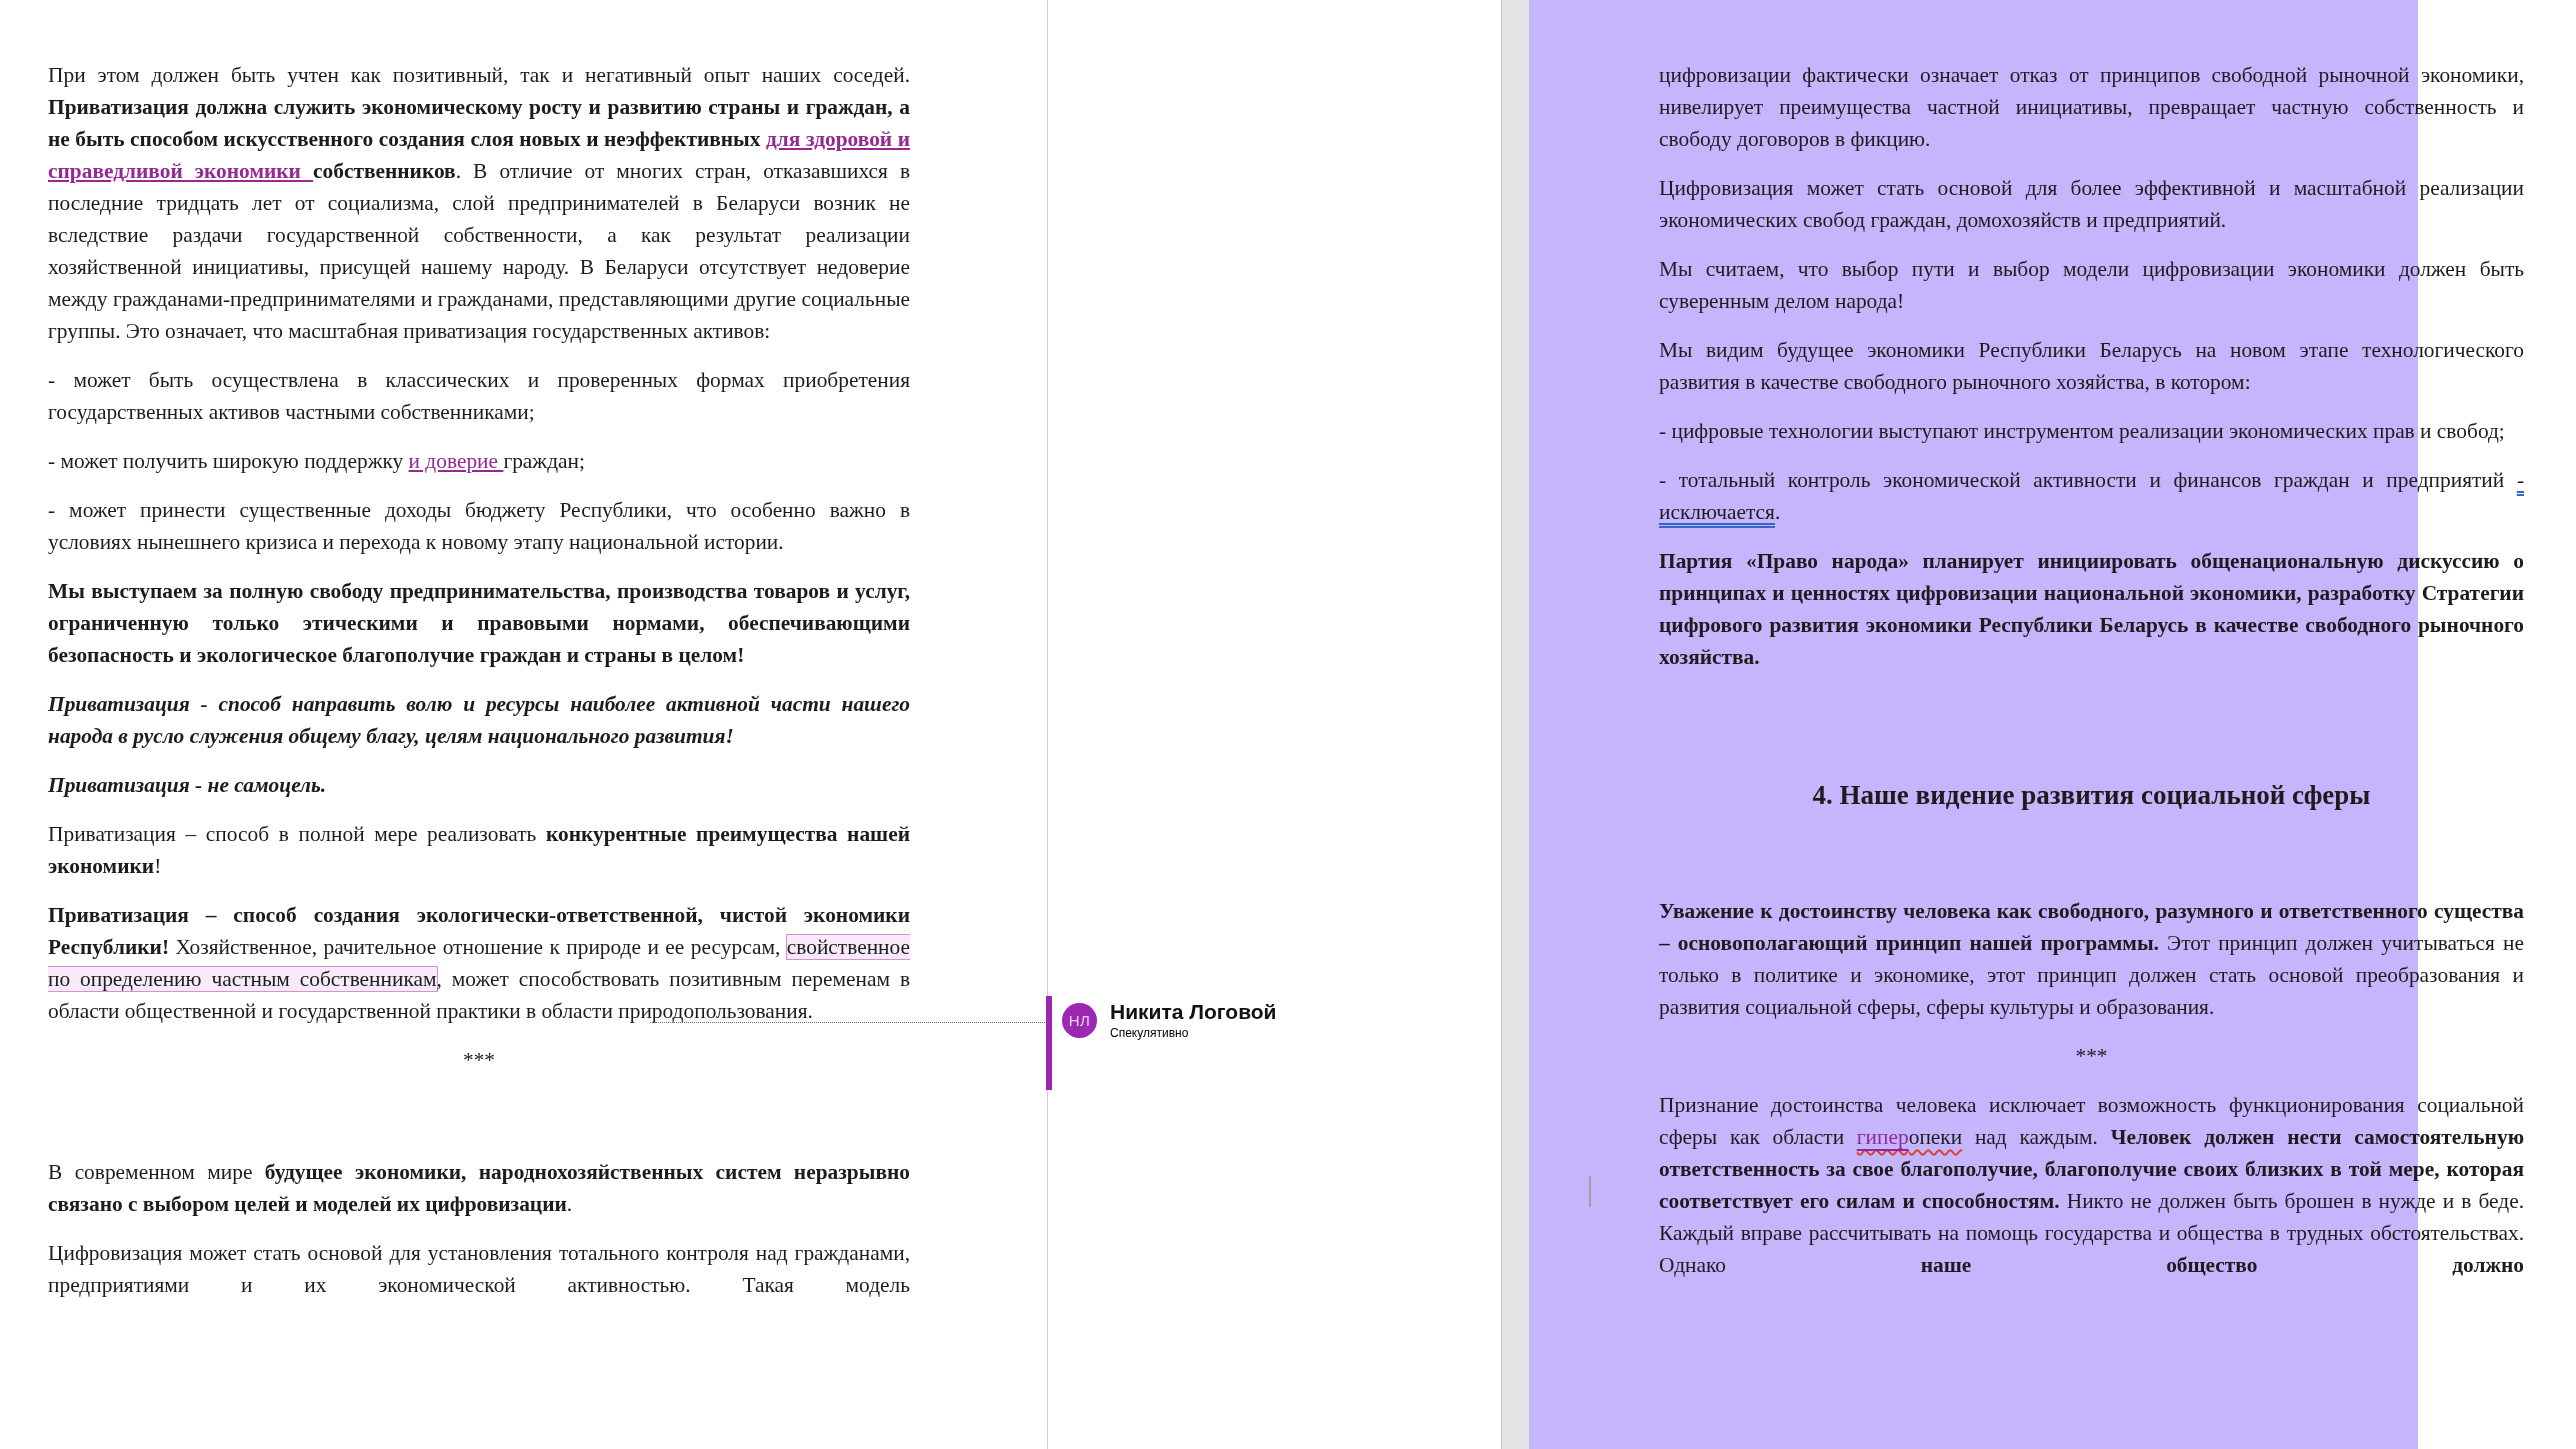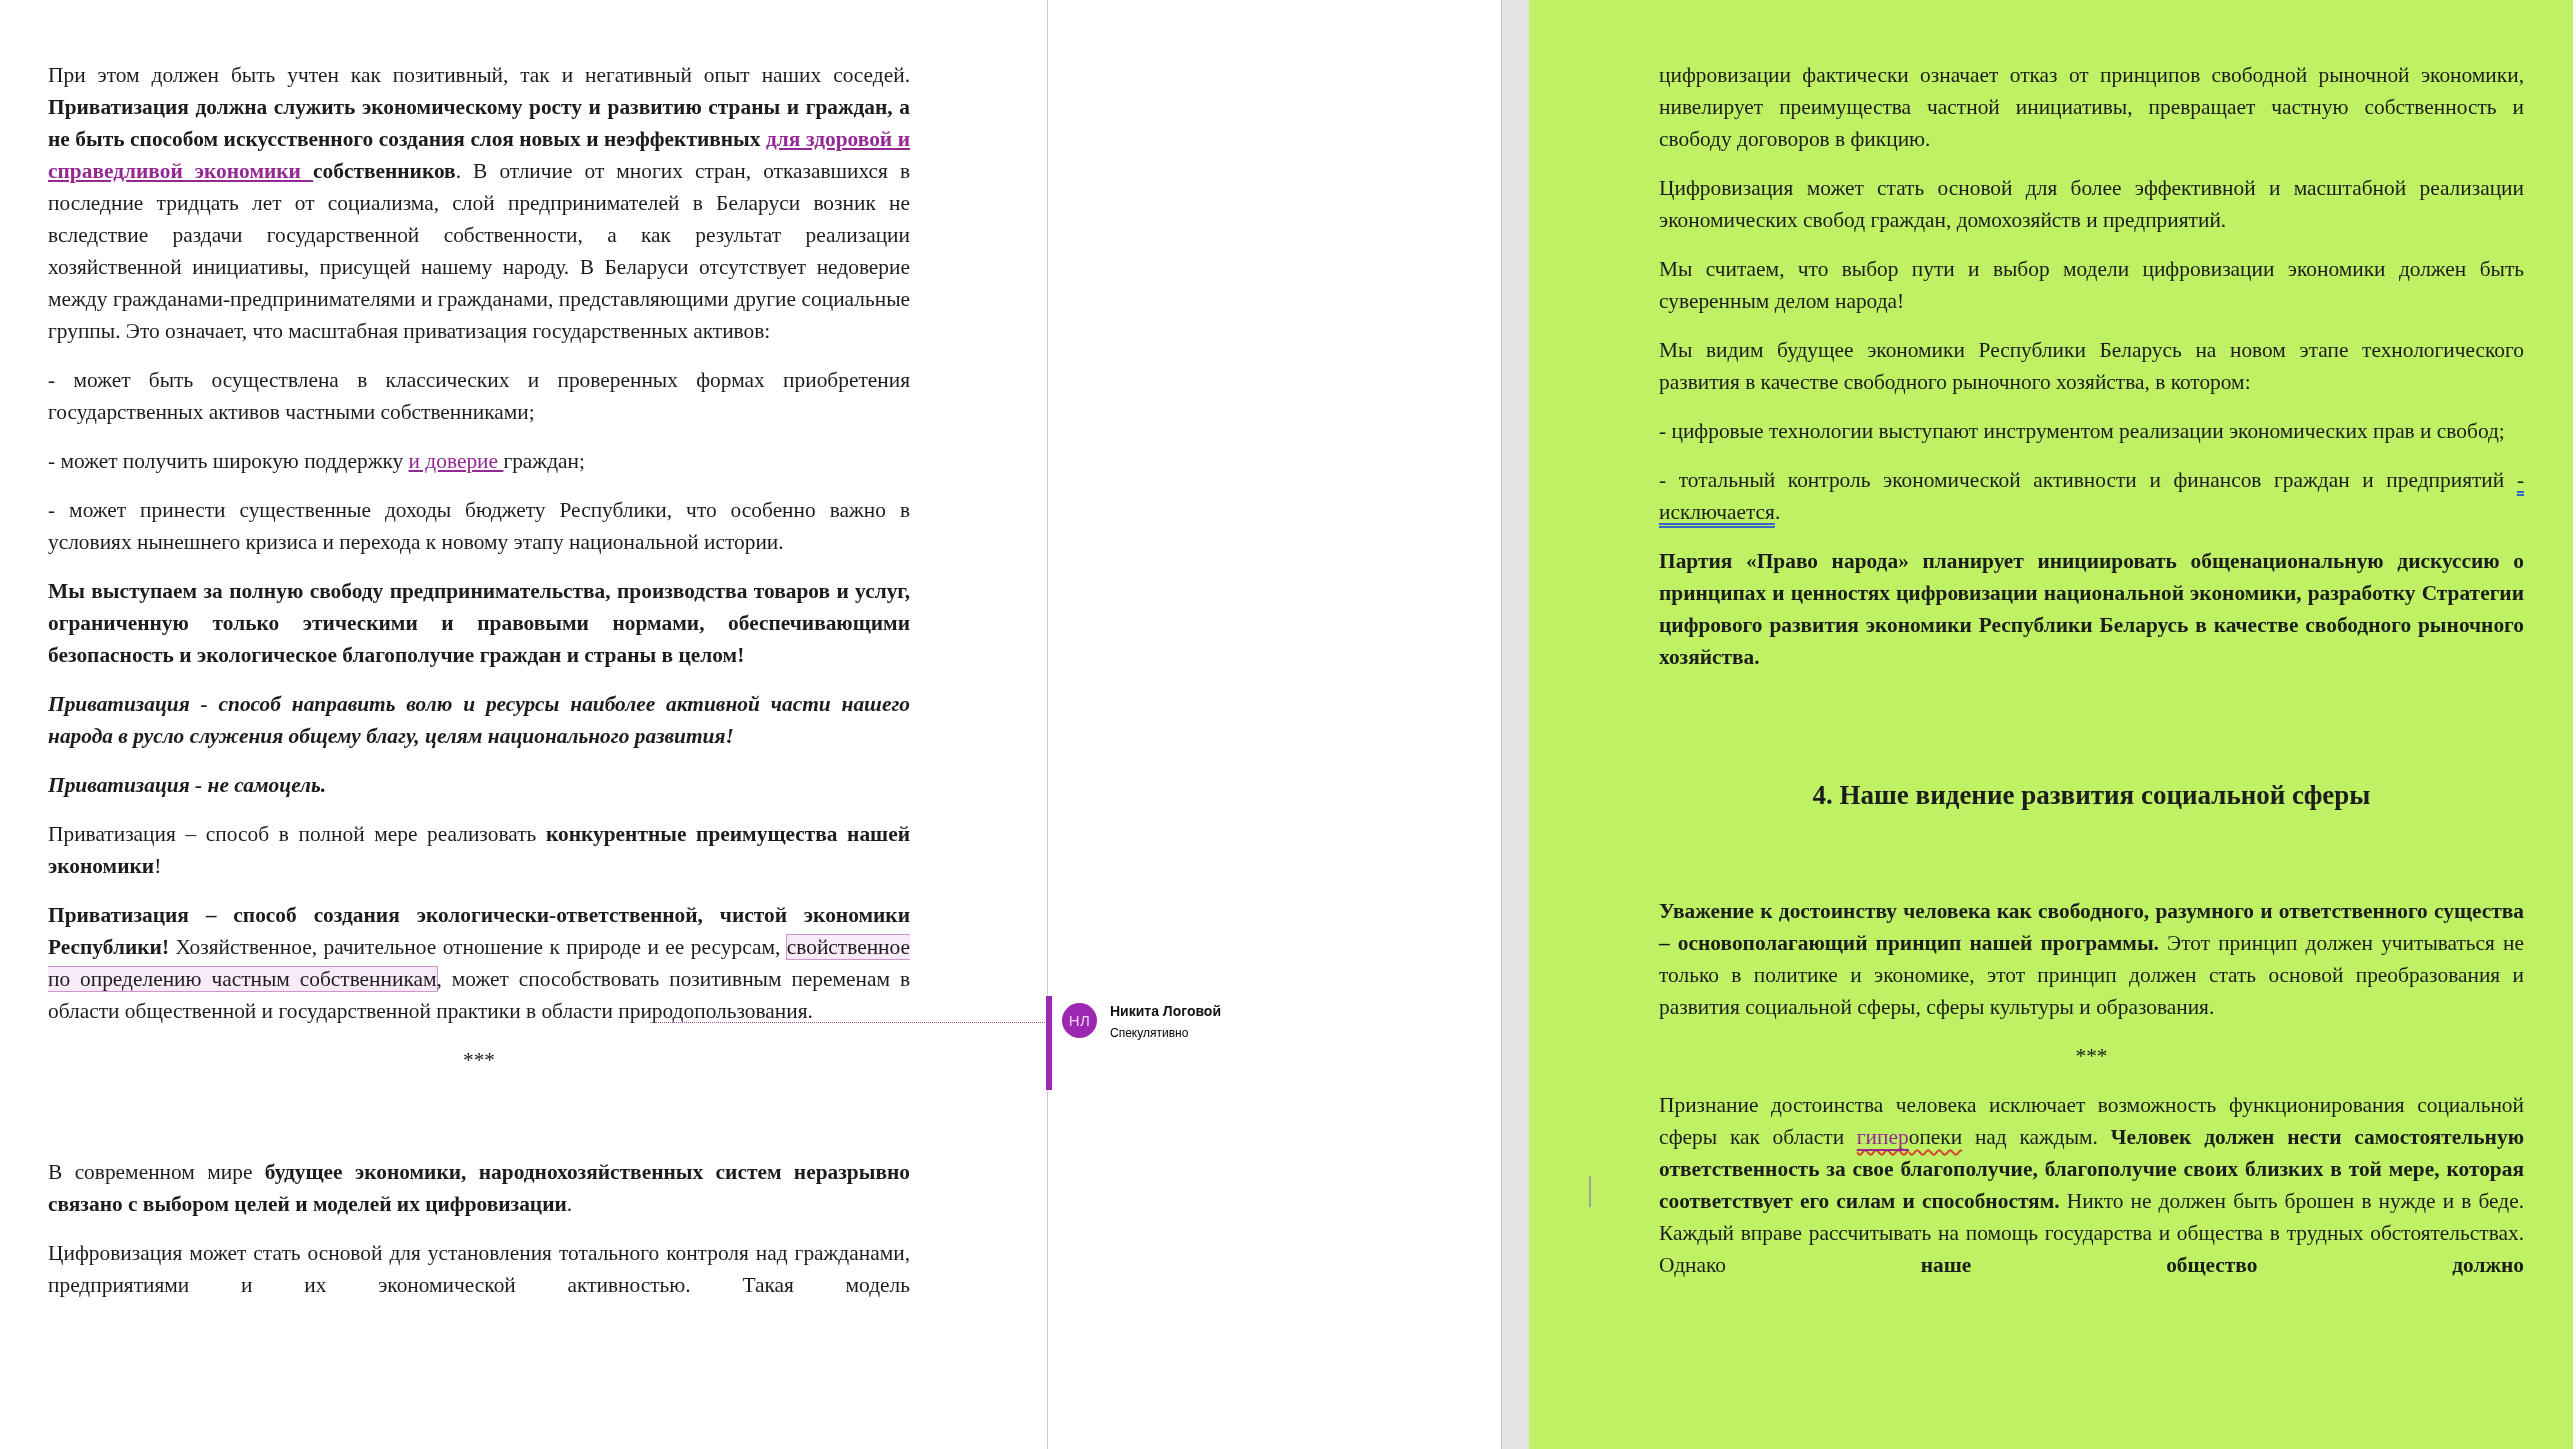--- a/index.html
+++ b/index.html
@@ -5,21 +5,21 @@
   html,body{margin:0;padding:0;}
   body{width:2576px;height:1449px;background:#ffffff;overflow:hidden;}
   .canvas{position:relative;width:2576px;height:1449px;background:#fff;
           font-family:"Liberation Serif", serif;color:#1c1c1c;}
 
   
   .page-left{position:absolute;left:0;top:0;width:1047px;height:1449px;background:#fff;
              border-right:1px solid #cfcfcf;}
   .page-gap{position:absolute;left:1501px;top:0;width:27px;height:1449px;background:#e3e3e3;
             border-left:1px solid #c6c6c6;border-right:1px solid #c6c6c6;}
-  .page-right{position:absolute;left:1529px;top:0;width:1044px;height:1449px;background:#bef264;}
+  .page-right{position:absolute;left:1529px;top:0;width:889px;height:1449px;background:#c4b5fd;}
 
   .text-col{position:absolute;top:49px;margin-top:10px;}
   .col-l{left:48px;width:862px;}
   .col-r{left:130px;width:865px;}
 
   p{margin:0 0 17px 0;font-size:21.4px;line-height:32px;text-align:justify;}
   .b{font-weight:bold;}
   .bi{font-weight:bold;font-style:italic;}
   .center{text-align:center;}
   .sep-left{margin-bottom:80px;}
@@ -37,21 +37,21 @@
 
   
   .anchor-bar{position:absolute;left:1046px;top:996px;width:5.7px;height:94px;background:#9c27b0;z-index:3;}
   .connector{position:absolute;left:650px;top:1022px;width:397px;height:0;
              border-top:1.9px dotted #a14fa8;z-index:2;}
   .comment-card{position:absolute;left:1062px;top:1001px;width:399px;height:57px;
                 font-family:"Liberation Sans", sans-serif;}
   .avatar{position:absolute;left:0;top:1.9px;width:35px;height:35px;border-radius:50%;
           background:#9c27b0;color:#ecd2f0;font-size:15px;display:flex;
           align-items:center;justify-content:center;letter-spacing:0.5px;}
-  .c-author{position:absolute;left:48px;top:0;font-size:14px;font-weight:bold;color:#111;line-height:21px;}
+  .c-author{position:absolute;left:48px;top:0;font-size:21px;font-weight:bold;color:#111;line-height:21px;}
   .c-body{position:absolute;left:48px;top:22px;font-size:12px;color:#000000;line-height:21px;}
 
   .change-bar{position:absolute;left:1589px;top:1176px;width:1.9px;height:31px;background:#a0a0a0;}
 </style>
 </head>
 <body>
 
 <div class="canvas">
 
   <div class="page-left">

